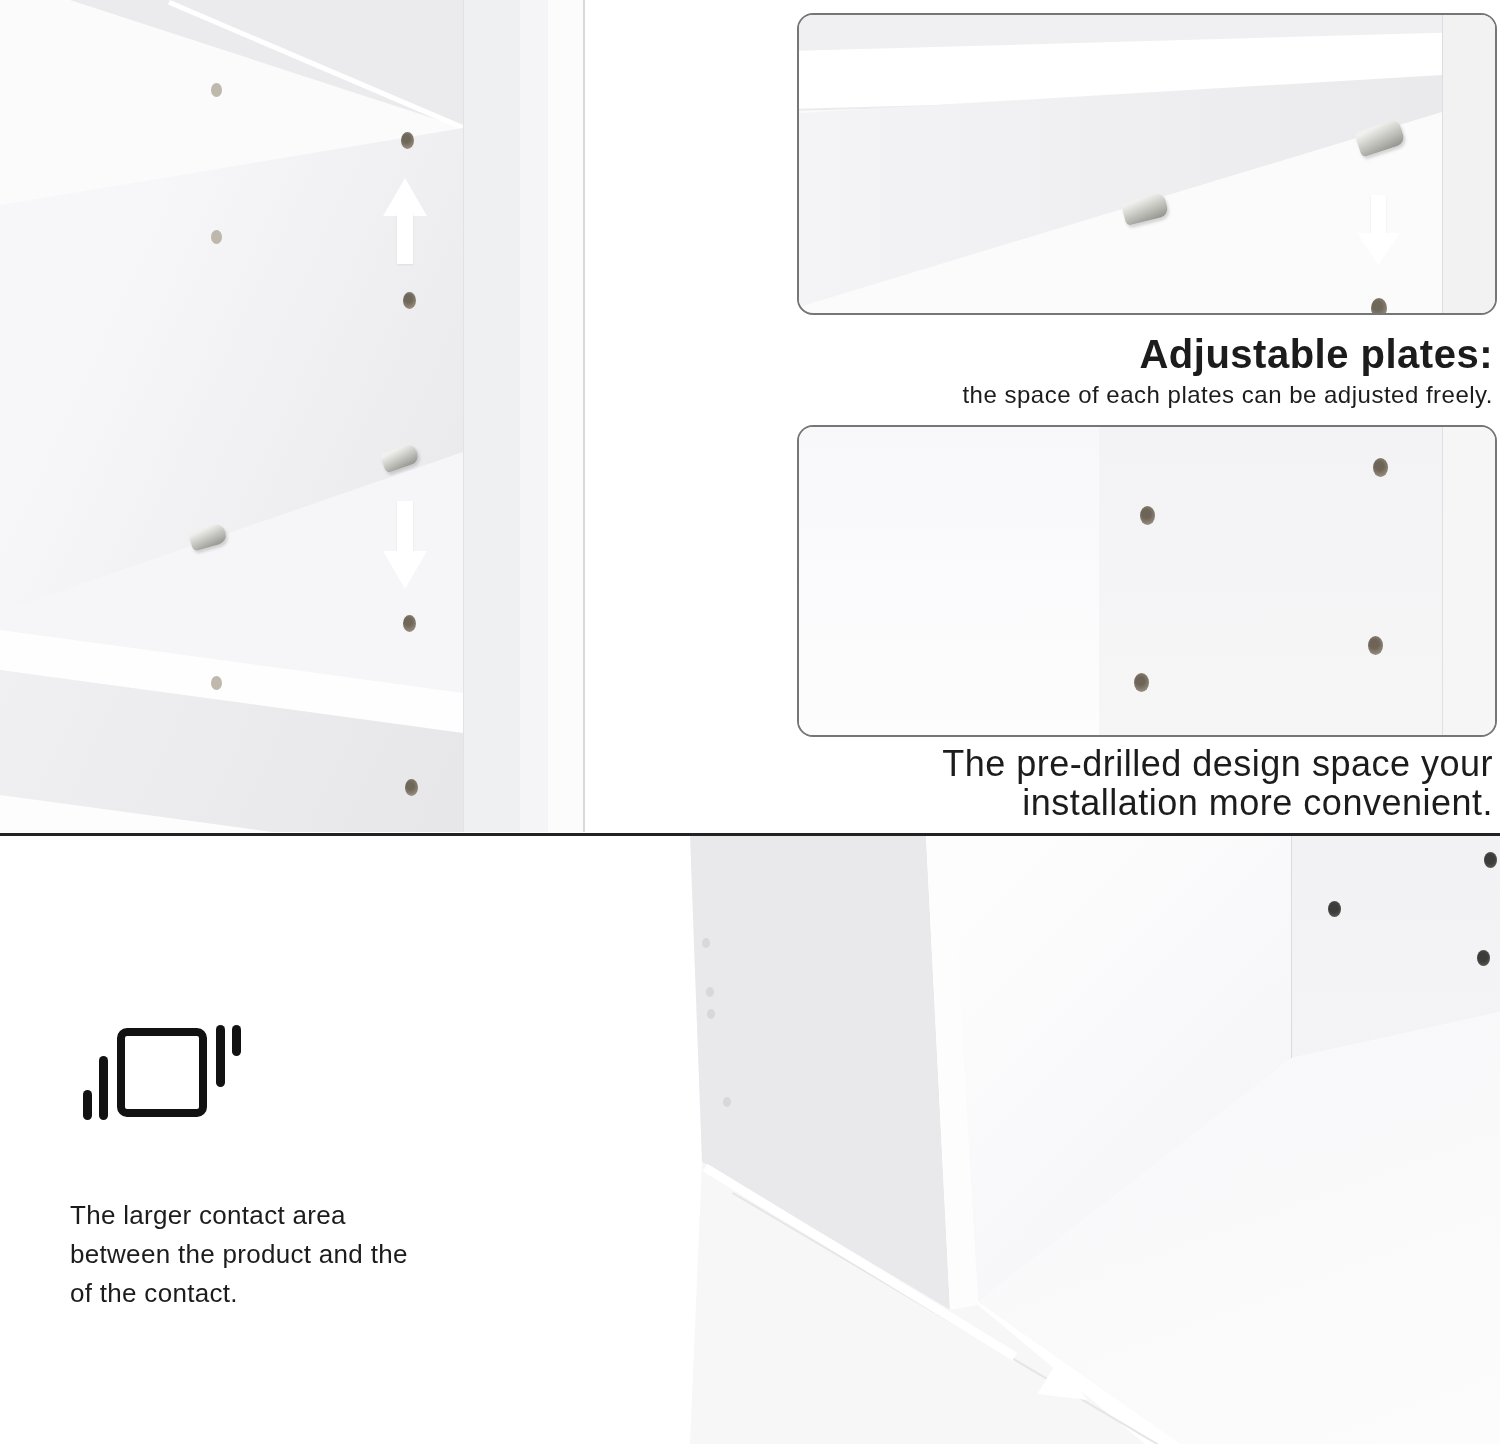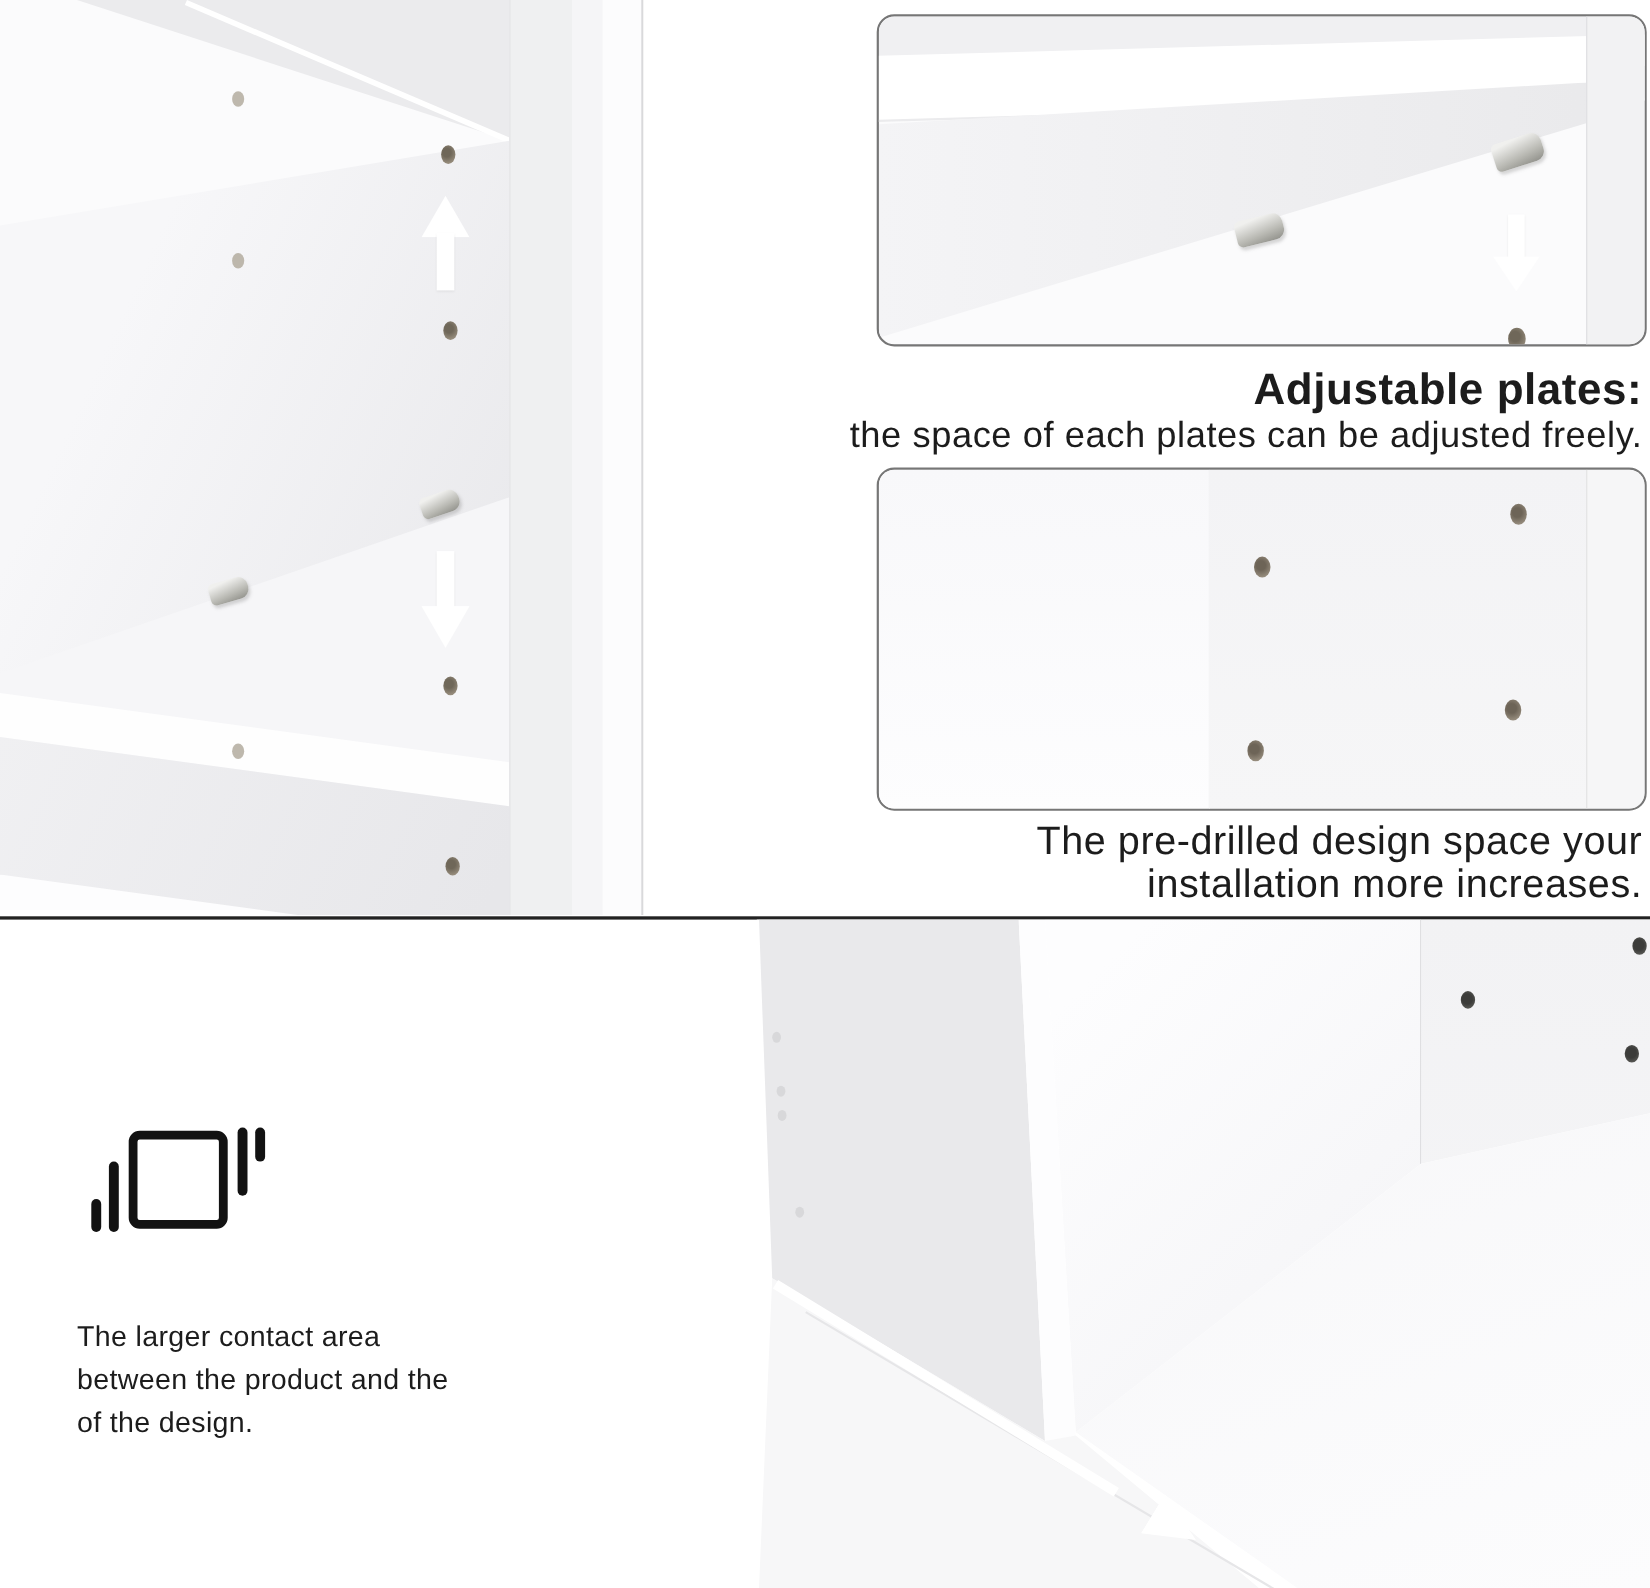--- a/index.html
+++ b/index.html
@@ -60,21 +60,21 @@
       overflow:hidden;background:#fcfcfd;box-sizing:border-box;}
   .p2-left{left:0;top:0;width:300px;height:312px;border-right:1px solid #e5e5e7;
            background:linear-gradient(to bottom,#f8f8fa,#fdfdfe);}
   .p2-mid{left:300px;top:0;width:343px;height:312px;
           background:linear-gradient(to bottom,#f3f3f5,#f6f6f7);}
   .p2-right{left:643px;top:0;width:57px;height:312px;background:#f6f6f7;border-left:1px solid #e0e0e2;}
 
   
   .cap-adjustable{left:640px;top:334px;width:853px;text-align:right;letter-spacing:.5px;}
   .cap-title{font-size:40px;line-height:40px;font-weight:700;}
-  .cap-sub{font-size:33px;line-height:40px;margin-top:1px;}
+  .cap-sub{font-size:24px;line-height:40px;margin-top:1px;}
   .cap-predrilled{left:700px;top:744px;width:793px;text-align:right;font-size:36px;line-height:39px;letter-spacing:.5px;}
 
   .divider{left:0;top:833px;width:1500px;height:3px;background:#222222;}
 
   
   .vib{left:78px;top:1022px;width:170px;height:102px;}
   .vib-square{left:39px;top:6px;width:74px;height:73px;border:8px solid #121212;border-radius:10px;background:#ffffff;}
   .vib-line{width:9px;background:#121212;border-radius:5px;}
   .stability-text{left:70px;top:1196px;width:560px;font-size:26px;line-height:39px;letter-spacing:.3px;}
   .stability-text div{white-space:nowrap;}
@@ -168,37 +168,37 @@
     <div class="abs p2-mid"></div>
     <div class="abs p2-right"></div>
     <div class="abs hole hole-p2" style="left:574px;top:31px;"></div>
     <div class="abs hole hole-p2" style="left:341px;top:79px;"></div>
     <div class="abs hole hole-p2" style="left:569px;top:209px;"></div>
     <div class="abs hole hole-p2" style="left:335px;top:246px;"></div>
   </div>
 
   <div class="abs cap-predrilled">
     <div>The pre-drilled design space your</div>
-    <div>installation more increases.</div>
+    <div>installation more convenient.</div>
   </div>
 
   <div class="abs divider"></div>
 
   <div class="abs vib">
     <div class="abs vib-line" style="left:5px;top:68px;height:30px;"></div>
     <div class="abs vib-line" style="left:21px;top:34px;height:64px;"></div>
     <div class="abs vib-square"></div>
     <div class="abs vib-line" style="left:138px;top:3px;height:62px;"></div>
     <div class="abs vib-line" style="left:154px;top:3px;height:31px;"></div>
   </div>
 
   <div class="abs stability-text">
     <div>The larger contact area</div>
     <div>between the product and the</div>
-    <div>of the design.</div>
+    <div>of the contact.</div>
   </div>
 
   <div class="abs bp">
     <div class="abs bp-back"></div>
     <div class="abs bp-lwall"></div>
     <div class="abs bp-seam"></div>
     <div class="abs bp-floor"></div>
     <div class="abs bp-flooredge"></div>
     <div class="abs bp-gray"></div>
     <div class="abs bp-strip"></div>

